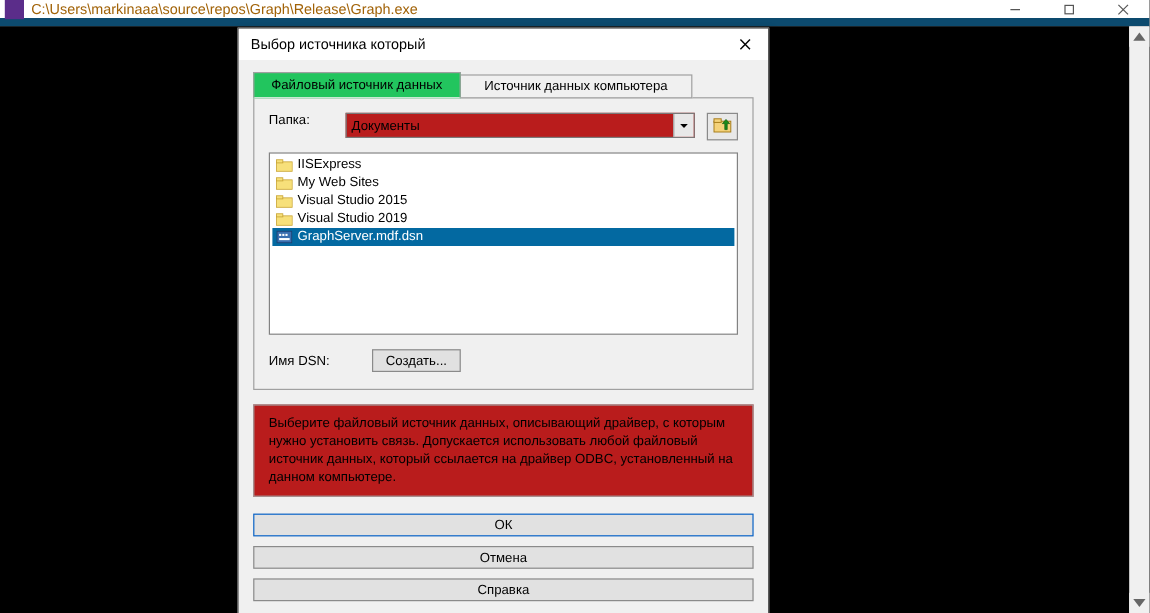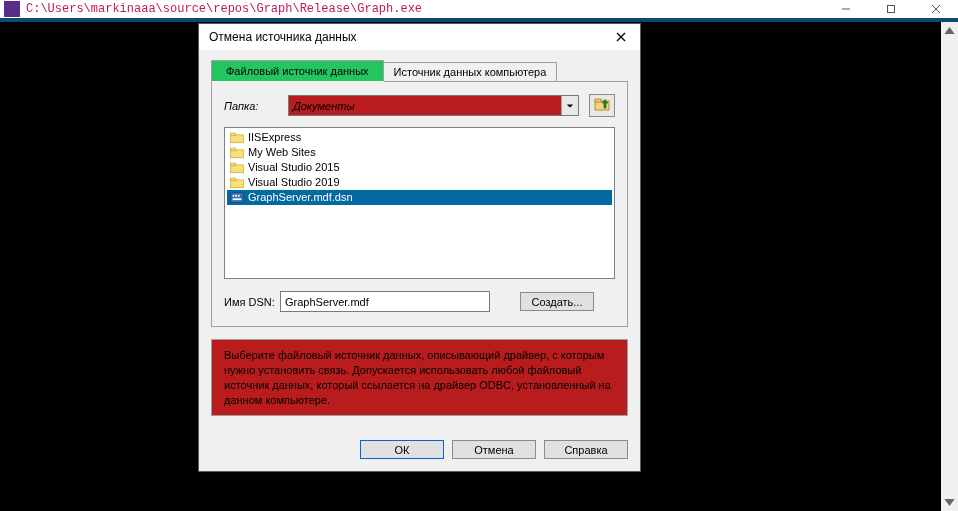--- a/index.html
+++ b/index.html
@@ -17,24 +17,23 @@
   .app-window {
     position: absolute; inset: 0;
     display: flex; flex-direction: column;
     background: #000;
   }
   .app-titlebar {
     height: 22px;
     background: #fff;
     display: flex; align-items: center;
     padding-left: 4px;
-    color: #be185d;
+    color: #a16207;
     font-size: 12px;
-    border-bottom: 4px solid #0c4a6e;
-    font-family: Liberation Mono, monospace;
+    border-bottom: 7px solid #0c4a6e;
   }
   .app-titlebar .app-icon {
     width: 16px; height: 16px;
     background: #5b2d8a;
     margin-right: 6px;
     flex-shrink: 0;
   }
   .app-titlebar .title-text {
     flex: 1;
     white-space: nowrap;
@@ -104,21 +103,21 @@
 
   
   .tabstrip {
     display: flex;
     align-items: flex-end;
     position: relative;
     margin-bottom: -1px;
     z-index: 2;
   }
   .tab {
-    padding: 3px 10px;
+    padding: 3px 20px;
     border: 1px solid #a0a0a0;
     border-bottom: 1px solid #a0a0a0;
     background: #f0f0f0;
     font-size: 11px;
     margin-right: -1px;
     position: relative;
   }
   .tab.active {
     background: #22c55e;
     border-bottom: 1px solid #f0f0f0;
@@ -126,23 +125,22 @@
     padding: 4px 14px;
   }
   .tab-panel {
     border: 1px solid #a0a0a0;
     background: #f0f0f0;
     padding: 12px 12px 14px 12px;
   }
 
   
   .folder-row {
-    display: flex; align-items: center;
+    display: flex; align-items: flex-start;
     margin-bottom: 10px;
-    font-style: italic;
   }
   .folder-row .lbl {
     width: 64px;
     font-size: 11px;
   }
   .combo {
     flex: 1;
     height: 21px;
     background: #b91c1c;
     border: 1px solid #7a7a7a;
@@ -234,21 +232,22 @@
     font-size: 11px;
     line-height: 1.35;
     color: #000;
   }
 
   
   .dlg-buttons {
     display: flex;
     justify-content: flex-end;
     gap: 8px;
-    margin-top: 24px;
+    margin-top: 14px;
+    flex-direction: column;
   }
   .dlg-buttons .btn.primary {
     border: 1px solid #0a64c8;
     min-width: 84px;
   }
   .dlg-buttons .btn { min-width: 84px; }
 
 </style>
 </head>
 <body>
@@ -286,21 +285,21 @@
     <div class="sb-btn sb-down">
       <svg viewBox="0 0 10 10">
           <path d="M2 3 L5 7 L8 3 Z" fill="currentColor"></path>
         </svg>
     </div>
   </div>
 </div>
 
 <div class="dialog">
   <div class="dialog-titlebar">
-    <span class="dlg-title">Отмена источника данных</span>
+    <span class="dlg-title">Выбор источника который</span>
     <div class="dlg-close">
       <svg viewBox="0 0 10 10">
           <line x1="1" y1="1" x2="9" y2="9" stroke="currentColor" stroke-width="1.2"></line>
           <line x1="9" y1="1" x2="1" y2="9" stroke="currentColor" stroke-width="1.2"></line>
         </svg>
     </div>
   </div>
 
   <div class="dialog-body">
 
@@ -378,21 +377,20 @@
                 <rect x="3" y="4" width="2" height="2" fill="#fff"></rect>
                 <rect x="3" y="8" width="10" height="2" fill="#fff"></rect>
               </svg>
             </span>
             <span class="fname">GraphServer.mdf.dsn</span>
           </div>
         </div>
 
       <div class="dsn-row">
         <span class="lbl">Имя DSN:</span>
-        <input type="text" value="GraphServer.mdf" style="">
         <button class="btn">Создать...</button>
       </div>
 
     </div>
 
     <div class="hint-box">Выберите файловый источник данных, описывающий драйвер, с которым нужно установить связь.   Допускается использовать любой файловый источник данных, который ссылается на драйвер ODBC, установленный на данном компьютере.</div>
 
     <div class="dlg-buttons">
       <button class="btn primary">ОК</button>
       <button class="btn">Отмена</button>

